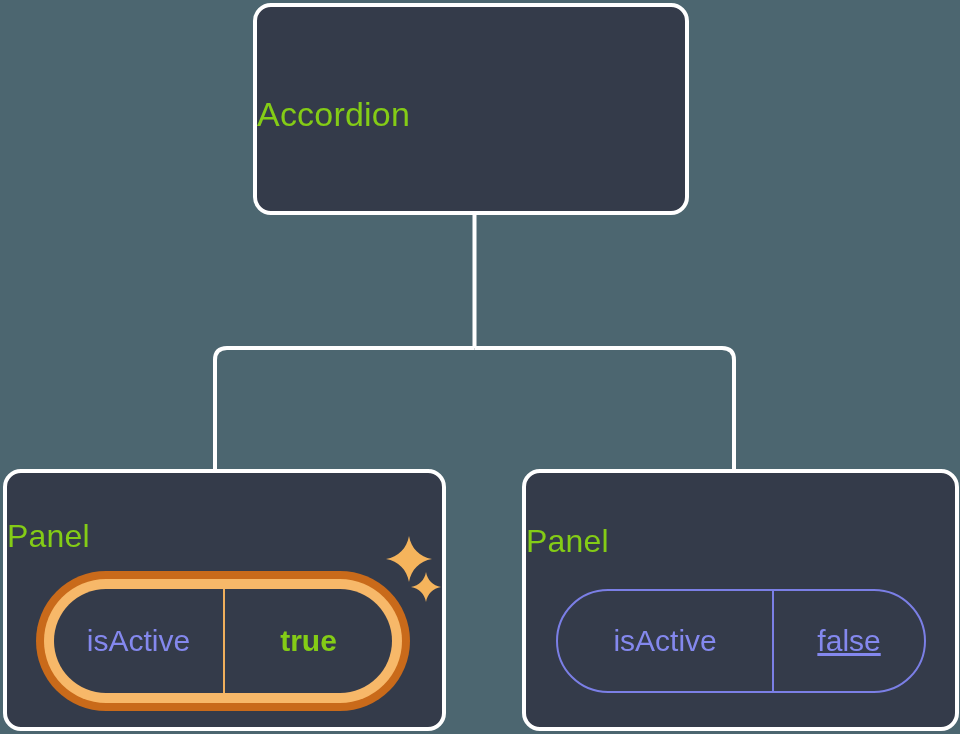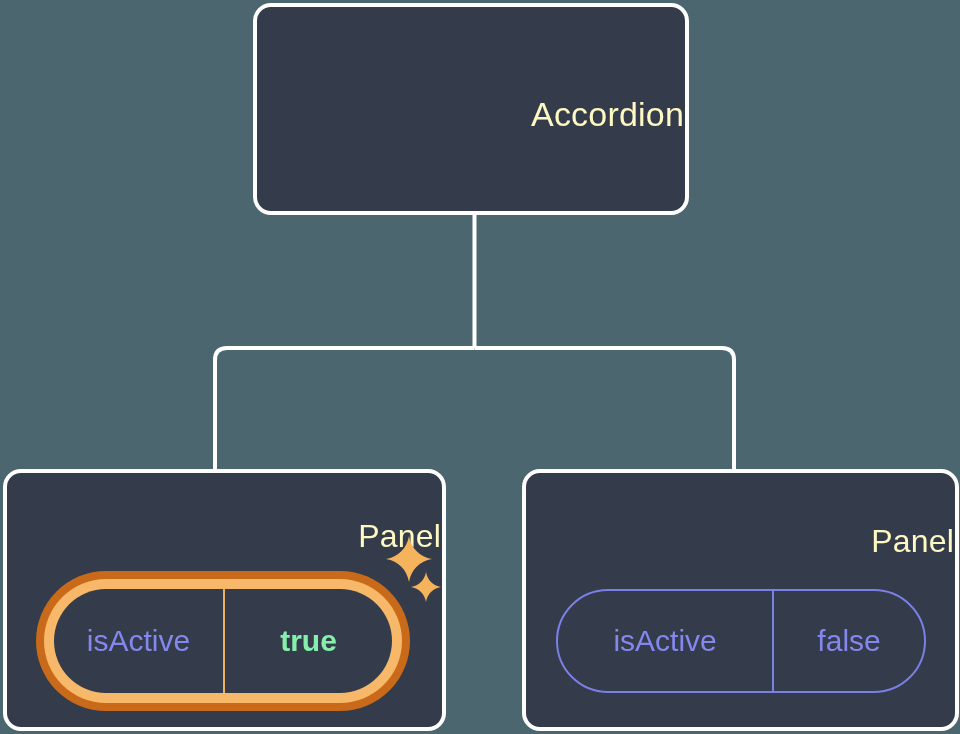--- a/index.html
+++ b/index.html
@@ -58,22 +58,22 @@
     left: 522px;
     top: 469px;
     width: 437px;
     height: 262px;
   }
 
   .node-title {
     position: absolute;
     left: 0;
     right: 1px;
-    text-align: right;
-    color: #fef9c3;
+    text-align: left;
+    color: #84cc16;
     font-weight: 400;
     letter-spacing: 0.2px;
     white-space: nowrap;
   }
 
   .node-root .node-title {
     top: 88px;
     font-size: 34px;
   }
 
@@ -141,21 +141,21 @@
     border-radius: 999px;
   }
   .pill-highlight .pill-cell {
     font-size: 30px;
   }
   .pill-highlight .pill-cell-key {
     color: #8488ee;
     font-weight: 400;
   }
   .pill-highlight .pill-cell-value {
-    color: #86efac;
+    color: #84cc16;
     font-weight: 700;
     border-left: 2px solid #f0af5c;
   }
 
   
   .pill-left {
     left: 36px;
     top: 571px;
     width: 374px;
     height: 140px;
@@ -163,21 +163,21 @@
   .pill-left .pill-cell-key   { width: 50%; }
   .pill-left .pill-cell-value { width: 50%; }
 
   .pill-right {
     left: 556px;
     top: 589px;
     width: 370px;
     height: 104px;
   }
   .pill-right .pill-cell-key   { width: 58.5%; }
-  .pill-right .pill-cell-value { width: 41.5%; }
+  .pill-right .pill-cell-value { width: 41.5%; text-decoration: underline; }
 
   
   .sparkle {
     position: absolute;
     pointer-events: none;
   }
   .sparkle-large { left: 386px; top: 536px; width: 46px; height: 46px; }
   .sparkle-small { left: 411px; top: 572px; width: 30px; height: 30px; }
 </style>
 </head>

